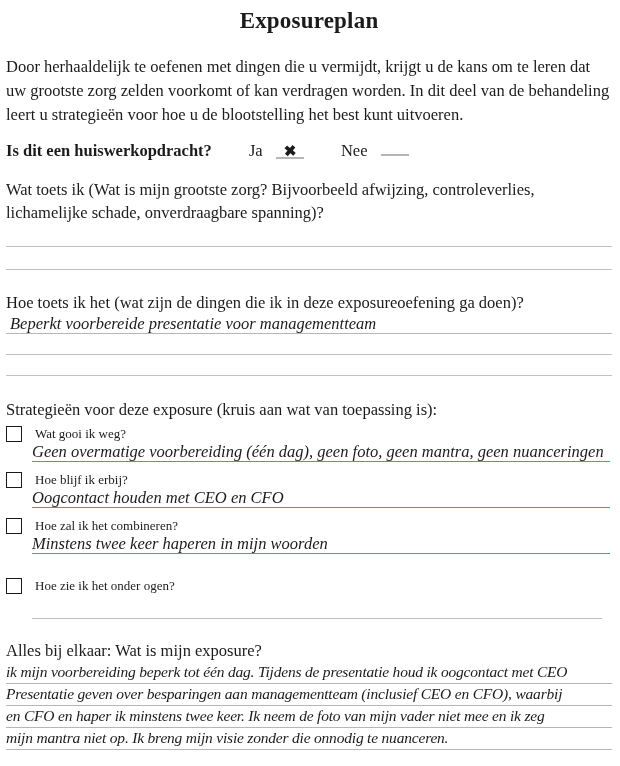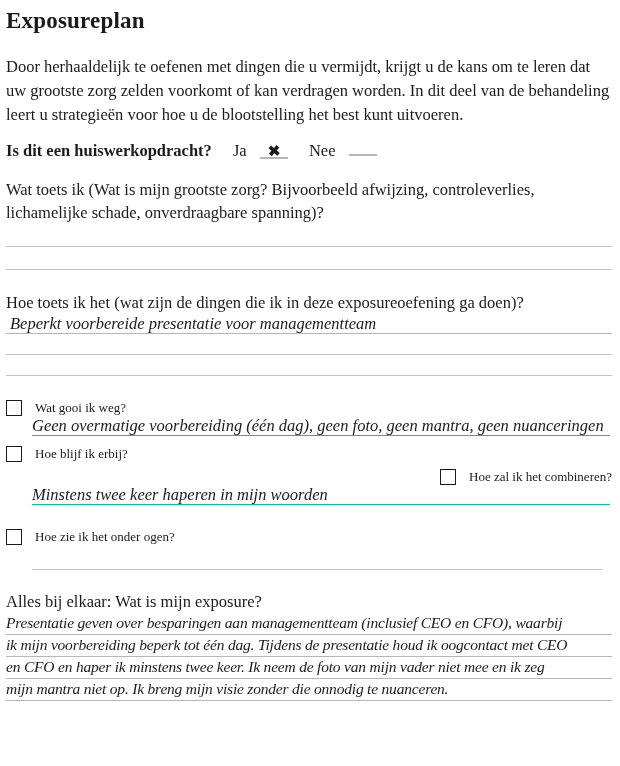--- a/index.html
+++ b/index.html
@@ -16,35 +16,36 @@
   }
   .page {
     padding: 8px 8px 0 6px;
   }
   .title {
     margin: 0;
     font-size: 23px;
     line-height: 26px;
     font-weight: bold;
     letter-spacing: 0.2px;
+    text-align: center;
   }
   .intro {
     margin: 21px 0 0 0;
     font-size: 16.5px;
     line-height: 24px;
   }
   
   .homework {
     margin-top: 10px;
     font-size: 16.5px;
     line-height: 22px;
     white-space: nowrap;
   }
   .hw-question { font-weight: bold; }
-  .hw-opt { margin-left: 17px; }
+  .hw-opt { margin-left: 33px; }
   .fill-blank {
     display: inline-block;
     width: 28px;
     height: 17px;
     margin-left: 9px;
     border-bottom: 2px solid #b6b6b6;
     text-align: center;
     vertical-align: baseline;
   }
   .x-mark {
@@ -79,21 +80,21 @@
     border-bottom: 1px solid #c2c2c2;
   }
   .blank-line.short { height: 20px; }
   
   .strat-item {
     display: flex;
     align-items: flex-start;
   }
   .strat-item.i1 { margin-top: 3px; }
   .strat-item.i2 { margin-top: 2px; }
-  .strat-item.i3 { margin-top: 4px; justify-content: flex-end; }
+  .strat-item.i3 { margin-top: 4px; }
   .strat-item.i4 { margin-top: 22px; }
   .checkbox {
     flex: none;
     width: 14px;
     height: 14px;
     border: 1.6px solid #1b1b1b;
     margin-top: 2px;
     background: #fff;
   }
   .strat-label {
@@ -150,46 +151,48 @@
   </div>
 
   <div class="sec-q2">
     <div class="sec-heading">Hoe toets ik het (wat zijn de dingen die ik in deze exposureoefening ga doen)?</div>
     <div class="answer-line">Beperkt voorbereide presentatie voor managementteam</div>
     <div class="blank-line short"></div>
     <div class="blank-line short"></div>
   </div>
 
   <div class="sec-strat">
+    <div class="sec-heading">Strategieën voor deze exposure (kruis aan wat van toepassing is):</div>
 
     <div class="strat-item i1">
       <div class="checkbox"></div>
       <div class="strat-label">Wat gooi ik weg?</div>
     </div>
     <div class="strat-answer">Geen overmatige voorbereiding (één dag), geen foto, geen mantra, geen nuanceringen</div>
 
     <div class="strat-item i2">
       <div class="checkbox"></div>
       <div class="strat-label">Hoe blijf ik erbij?</div>
     </div>
+    <div class="strat-answer">Oogcontact houden met CEO en CFO</div>
 
     <div class="strat-item i3">
       <div class="checkbox"></div>
       <div class="strat-label">Hoe zal ik het combineren?</div>
     </div>
     <div class="strat-answer">Minstens twee keer haperen in mijn woorden</div>
 
     <div class="strat-item i4">
       <div class="checkbox"></div>
       <div class="strat-label">Hoe zie ik het onder ogen?</div>
     </div>
     <div class="strat-blank"></div>
   </div>
 
   <div class="sec-summary">
     <div class="sec-heading">Alles bij elkaar: Wat is mijn exposure?</div>
+    <div class="summary-line">ik mijn voorbereiding beperk tot één dag. Tijdens de presentatie houd ik oogcontact met CEO</div>
     <div class="summary-line">Presentatie geven over besparingen aan managementteam (inclusief CEO en CFO), waarbij</div>
-    <div class="summary-line">ik mijn voorbereiding beperk tot één dag. Tijdens de presentatie houd ik oogcontact met CEO</div>
     <div class="summary-line">en CFO en haper ik minstens twee keer. Ik neem de foto van mijn vader niet mee en ik zeg</div>
     <div class="summary-line">mijn mantra niet op. Ik breng mijn visie zonder die onnodig te nuanceren.</div>
   </div>
 
 </div>
 
 </body></html>

